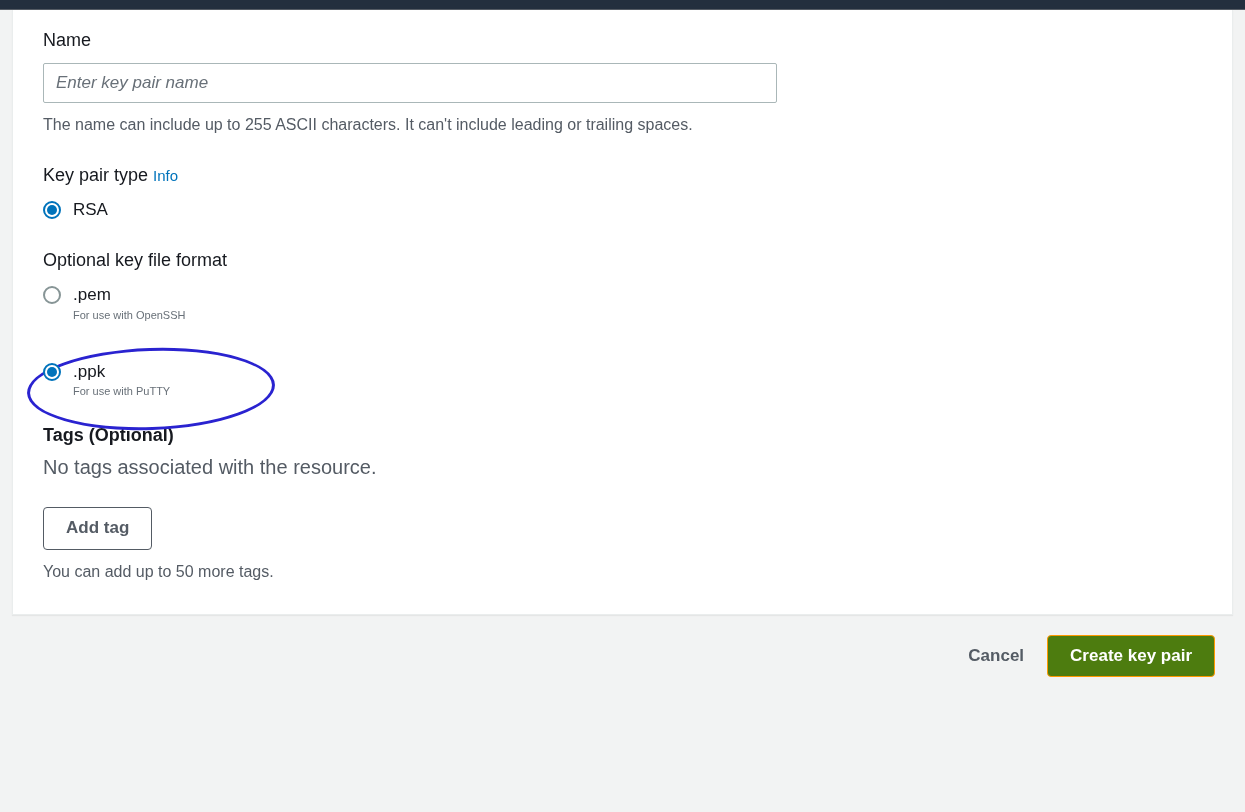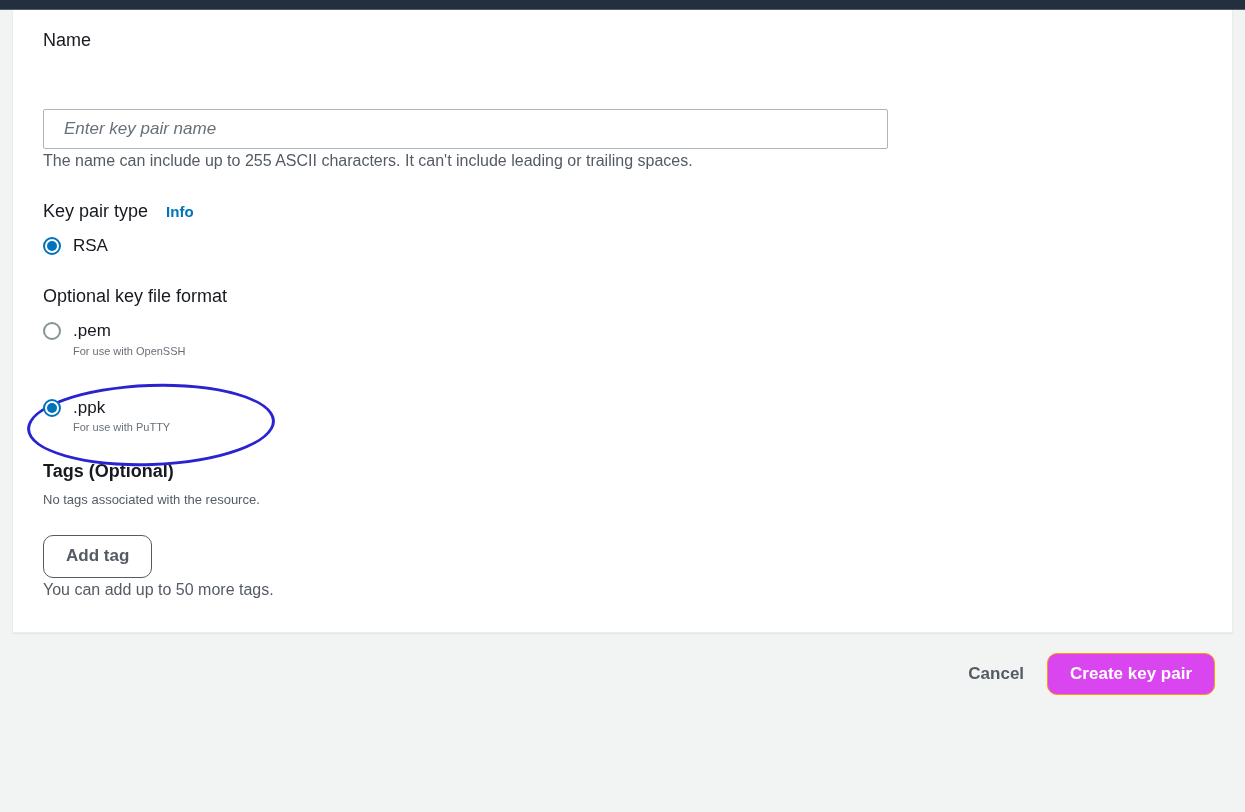--- a/index.html
+++ b/index.html
@@ -31,48 +31,48 @@
     }
     .label-main {
       font-size: 18px;
       font-weight: 400;
       color: #16191f;
       margin-bottom: 12px;
     }
     .label-row {
       display: flex;
       align-items: baseline;
-      gap: 18px;
+      gap: 5px;
       margin-bottom: 12px;
     }
     .text-input {
-      width: 845px;
+      width: 734px;
       max-width: 100%;
       height: 40px;
       border: 1px solid #aab7b8;
       border-radius: 2px;
-      padding: 6px 20px;
+      padding: 6px 12px;
       font-size: 17px;
       font-style: italic;
       color: #687078;
-      margin-top: 46px;
     }
     .text-input::placeholder {
       color: #687078;
       font-style: italic;
     }
     .help-text {
       font-size: 16px;
       color: #545b64;
+      margin-top: 10px;
       line-height: 1.5;
     }
     .info-link {
       color: #0073bb;
       font-size: 15px;
-      font-weight: 700;
+      font-weight: 400;
       text-decoration: none;
       cursor: pointer;
     }
     .radio-group {
       display: flex;
       flex-direction: column;
       gap: 24px;
     }
     .radio-row {
       display: flex;
@@ -109,21 +109,21 @@
       color: #16191f;
       line-height: 1.4;
     }
     .radio-sub {
       font-size: 11px;
       color: #687078;
       margin-top: 2px;
     }
     .btn {
       display: inline-block;
-      border-radius: 10px;
+      border-radius: 4px;
       font-size: 17px;
       font-weight: 700;
       padding: 10px 22px;
       cursor: pointer;
       text-align: center;
       line-height: 1.2;
     }
     .btn-secondary {
       border: 1px solid #545b64;
       background: #ffffff;
@@ -131,37 +131,37 @@
     }
     .btn-link {
       border: none;
       background: transparent;
       color: #545b64;
       font-weight: 700;
       padding: 10px 20px;
     }
     .btn-primary {
       border: 1px solid #ff9900;
-      background: #d946ef;
+      background: #4d7c0f;
       color: #ffffff;
     }
     .footer {
       display: flex;
       justify-content: flex-end;
       gap: 3px;
       padding: 20px 30px 30px 12px;
     }
     .tags-heading {
       font-size: 18px;
       font-weight: 700;
       color: #16191f;
       margin-bottom: 10px;
     }
     .tags-empty {
-      font-size: 13px;
+      font-size: 20px;
       color: #545b64;
       margin-bottom: 28px;
     }
     .annotation-circle {
       position: absolute;
       border: 3px solid #2a23d0;
       border-radius: 50%;
       width: 248px;
       height: 82px;
       pointer-events: none;

